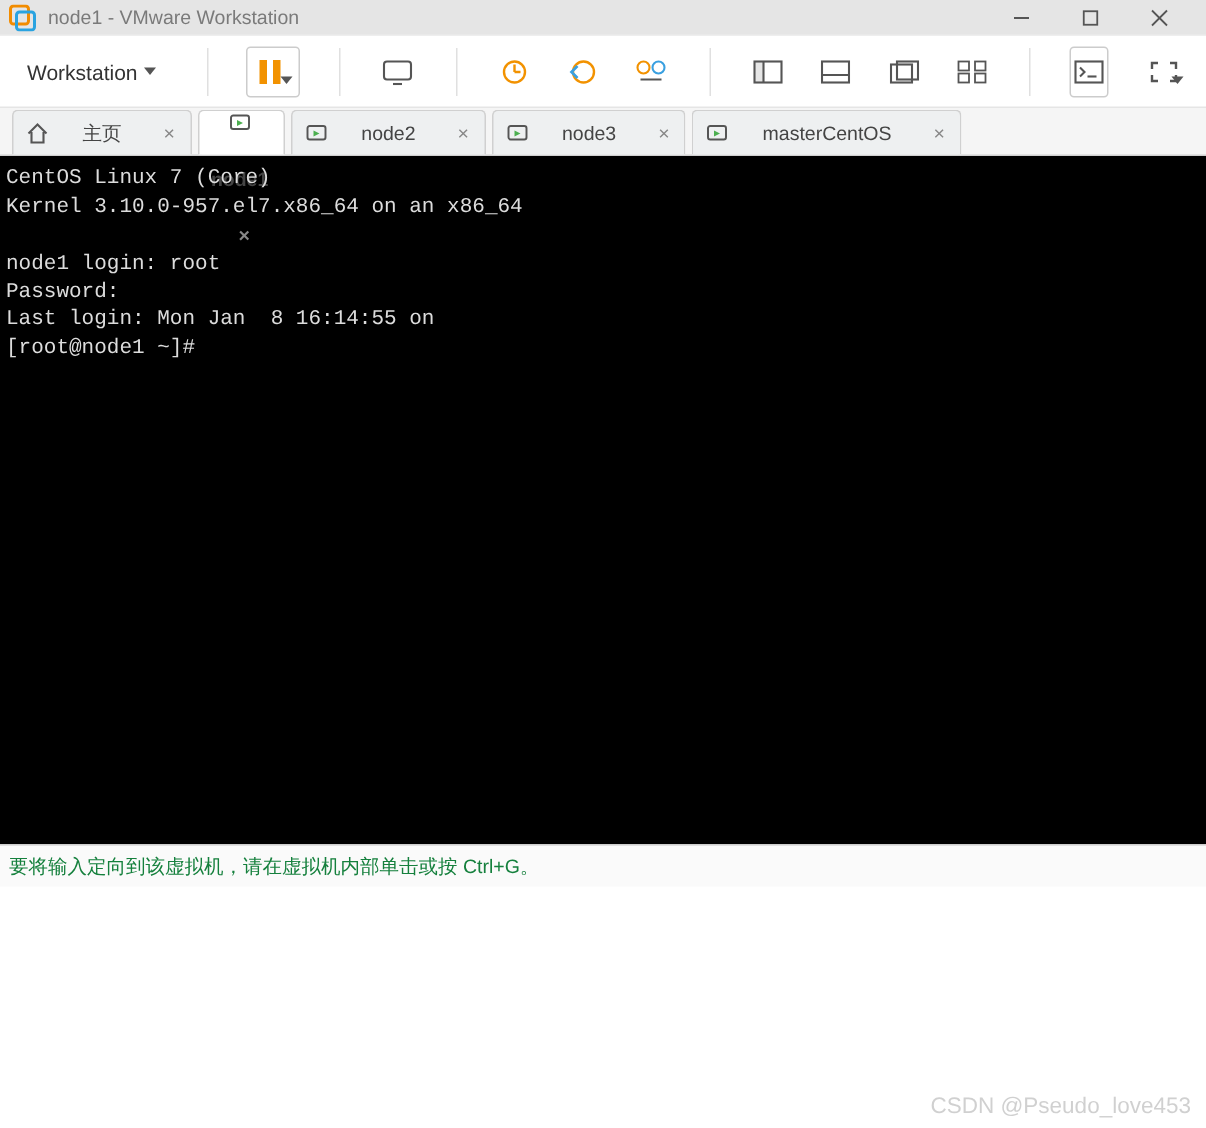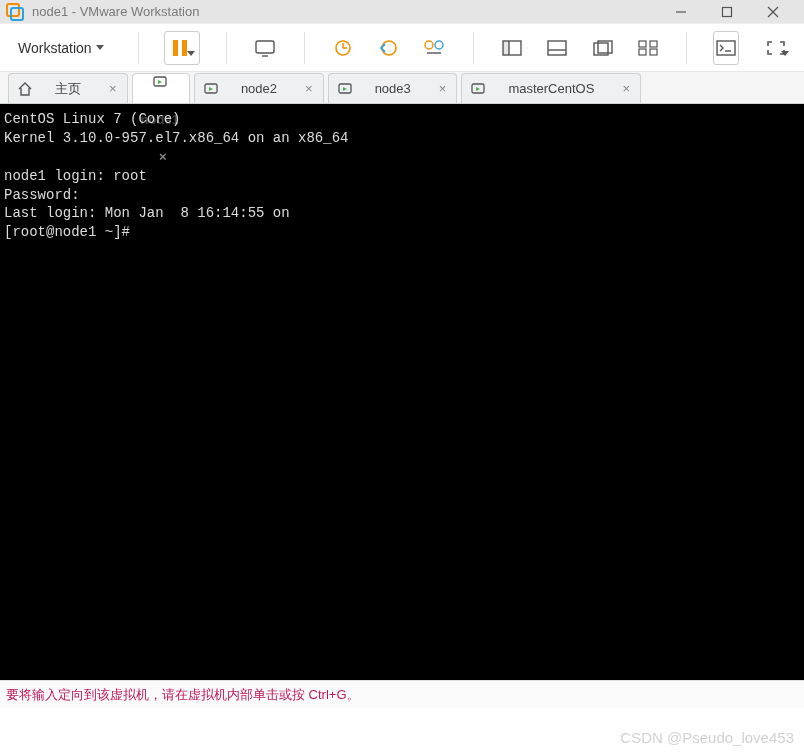--- a/index.html
+++ b/index.html
@@ -24,24 +24,24 @@
     .tb-btn svg { display: block; }
     
     
     .tabs { height: 32px; display: flex; align-items: flex-end; padding: 0 8px; background: #f5f5f5; border-bottom: 1px solid #d0d0d0; gap: 0; }
     .tab { height: 30px; padding: 0 10px 0 8px; display: flex; align-items: center; gap: 22px; font-size: 13px; color: #444; background: #eef0f1; border: 1px solid #d0d0d0; border-bottom: none; border-radius: 4px 4px 0 0; margin-right: 4px; }
     .tab.active { background: #fff; font-weight: bold; flex-direction: column; }
     .tab .close { color: #888; font-size: 13px; margin-left: 6px; }
     .tab-icon { width: 16px; height: 16px; }
     
     
-    .term-wrap { background: #000; height: 576px; width: 100%; padding: 6px 4px; white-space: pre; font-family: "Consolas","Courier New",monospace; font-size: 14px; color: #dcdcdc; line-height: 1.35; }
-    
-    
-    .statusbar { height: 28px; display: flex; align-items: center; padding: 0 6px; font-size: 13px; color: #be185d; background: #fafafa; border-top: 1px solid #e0e0e0; }
+    .term-wrap { background: #000; height: 459px; width: 100%; padding: 6px 4px; white-space: pre; font-family: "Consolas","Courier New",monospace; font-size: 14px; color: #dcdcdc; line-height: 1.35; }
+    
+    
+    .statusbar { height: 28px; display: flex; align-items: center; padding: 0 6px; font-size: 13px; color: #15803d; background: #fafafa; border-top: 1px solid #e0e0e0; }
     .watermark { position: absolute; right: 10px; bottom: 6px; color: rgba(120,120,120,0.35); font-size: 15px; pointer-events: none; margin-left: 19px; }
   </style>
 </head>
 <body>
 
 <div class="titlebar">
   <span class="app-icon">
     <svg viewBox="0 0 18 18" width="18" height="18">
         <rect x="1" y="1" width="12" height="12" rx="2" fill="none" stroke="#f28c00" stroke-width="2"></rect>
         <rect x="5" y="5" width="12" height="12" rx="2" fill="none" stroke="#2aa3e0" stroke-width="2"></rect>

